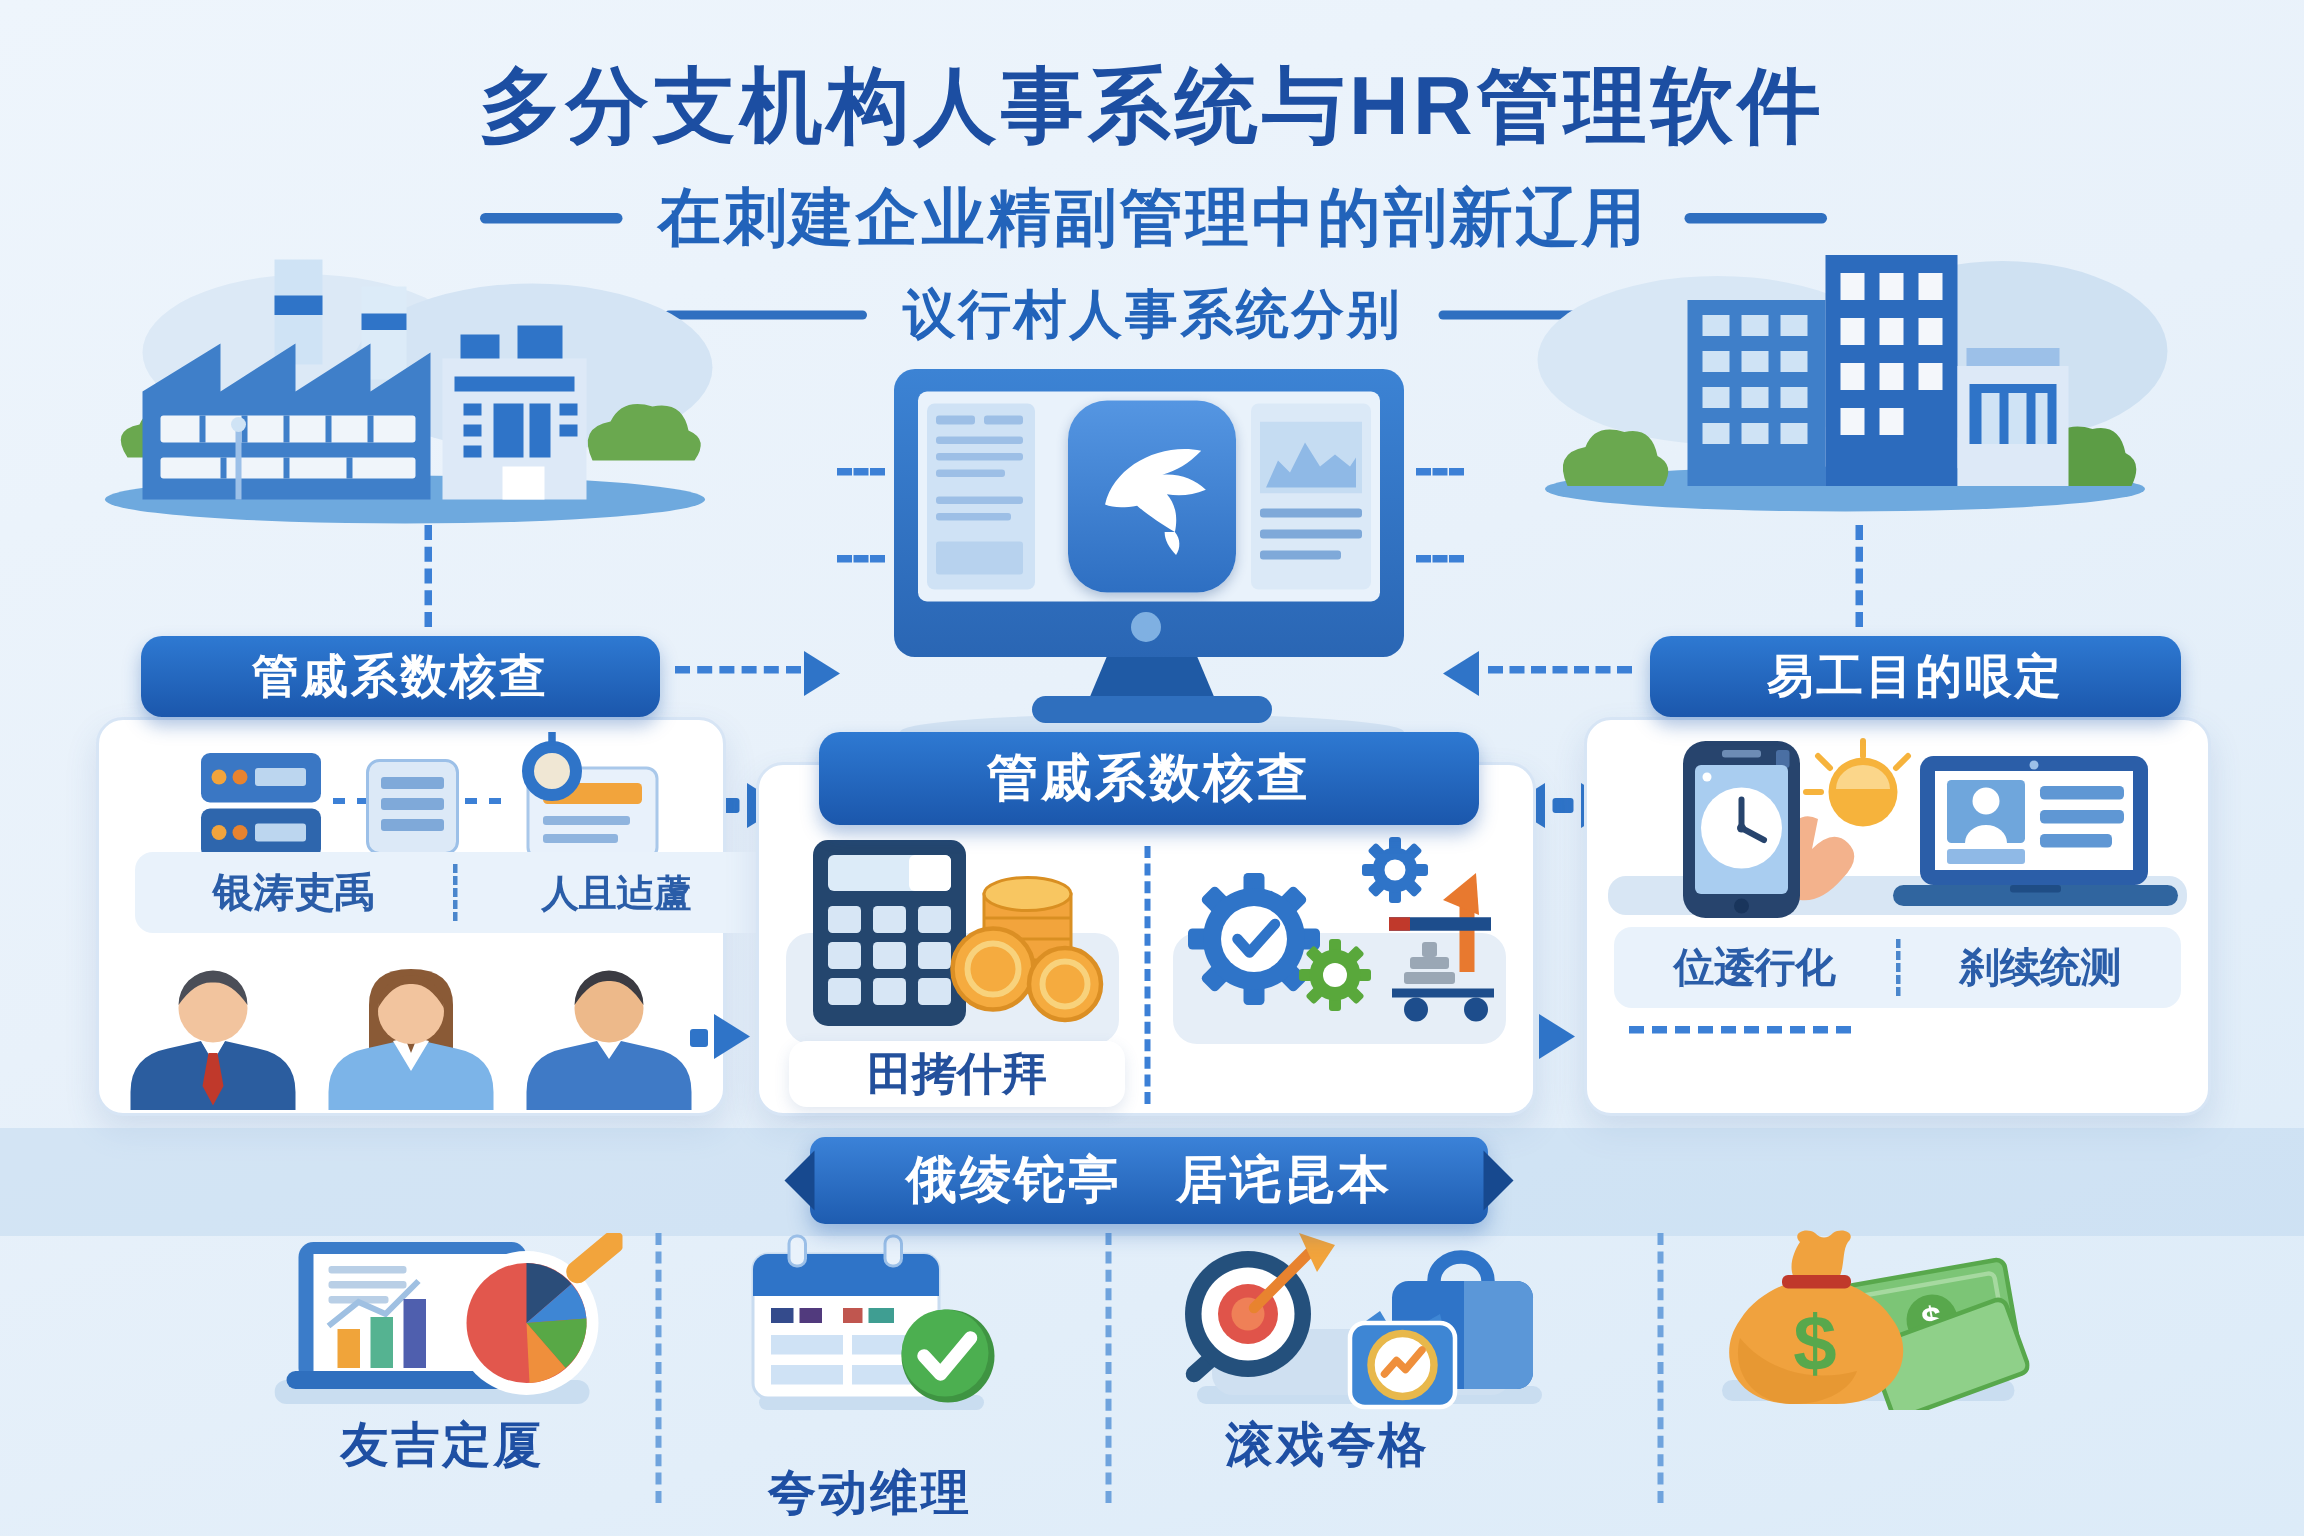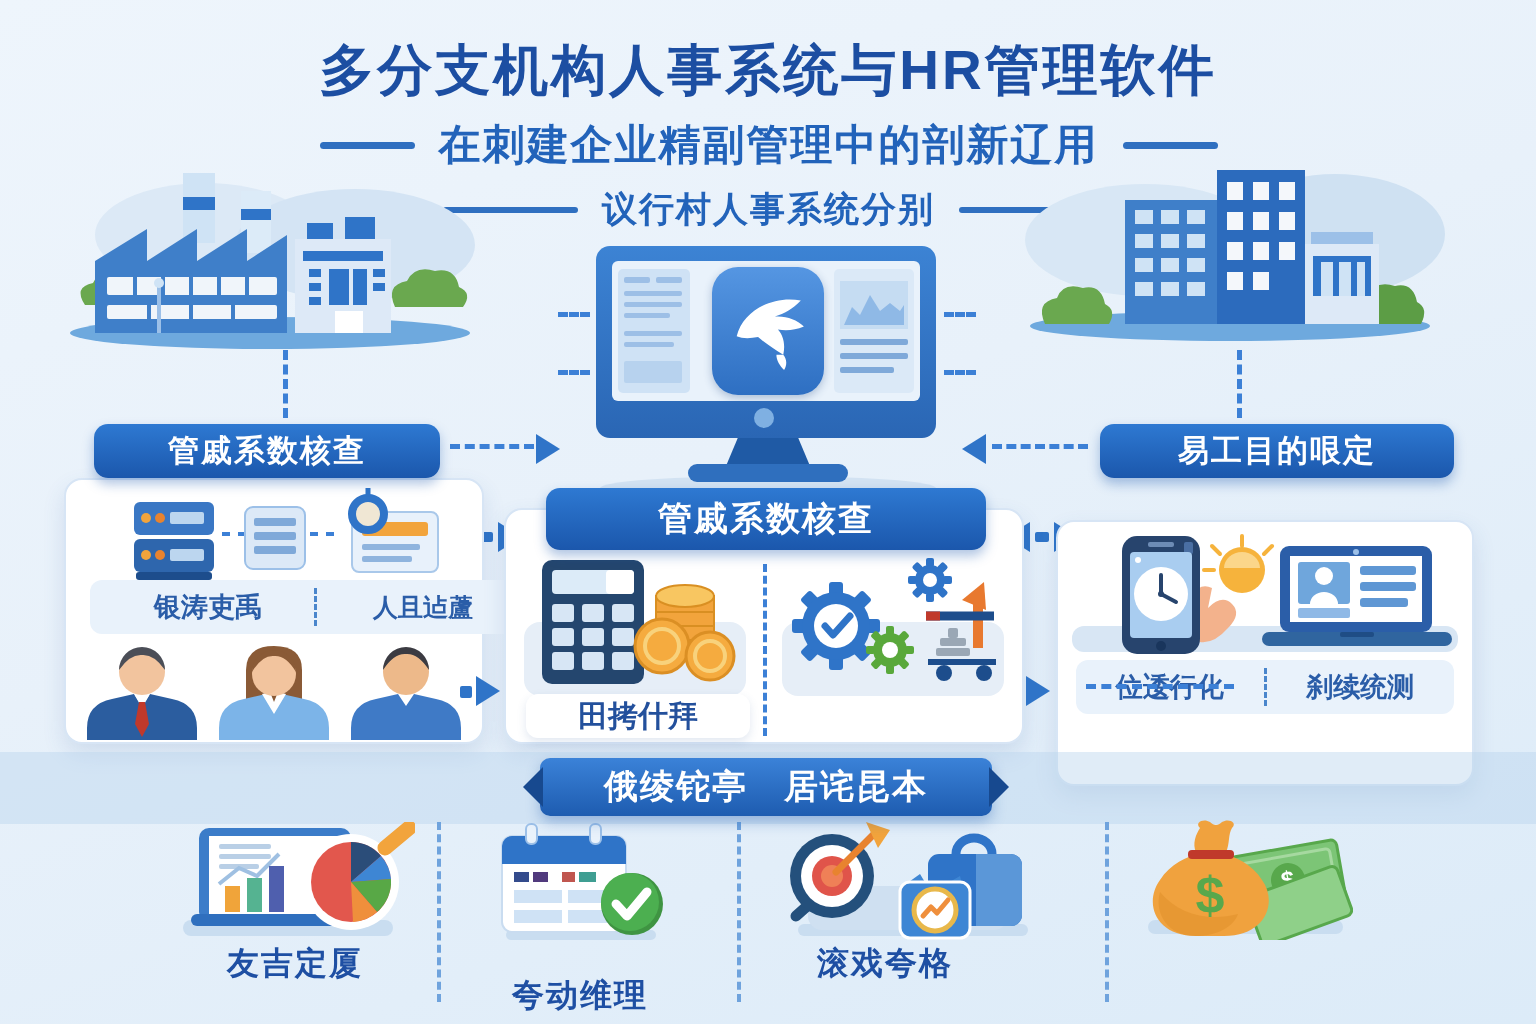--- a/index.html
+++ b/index.html
@@ -247,21 +247,21 @@
     </svg>
     <div class="abs dash-h" style="left:244px;top:52px;width:24px;border-top-width:4px;"></div>
     <svg class="abs" style="left:268px;top:6px;" width="110" height="92" viewBox="0 0 110 92">
       <rect x="18" y="26" width="86" height="60" rx="7" fill="#e8f1fb" stroke="#a9c8ea" stroke-width="2"></rect>
       <rect x="28" y="36" width="66" height="14" rx="3" fill="#f2a43c"></rect>
       <rect x="28" y="58" width="58" height="6" rx="2" fill="#8fb4de"></rect>
       <rect x="28" y="70" width="50" height="6" rx="2" fill="#8fb4de"></rect>
       <line x1="34" y1="2" x2="34" y2="10" stroke="#2f74c8" stroke-width="5"></line>
       <circle cx="34" cy="28" r="16" fill="#f0e7d4" stroke="#2f74c8" stroke-width="8"></circle>
     </svg>
-    <div class="abs chipbar" style="left:24px;top:100px;width:427px;height:54px;padding-left:12px;">
+    <div class="abs chipbar" style="left:24px;top:88px;width:427px;height:54px;">
       <span class="chip-txt" style="font-size:27px;">银涛吏禹</span>
       <span class="chip-div"></span>
       <span class="chip-txt" style="font-size:25px;">人且迠蘆</span>
     </div>
     <svg class="abs" style="left:10px;top:160px;" width="396" height="100" viewBox="0 0 396 100">
 
       <path d="M170,98 L170,30 Q170,6 198,6 Q226,6 226,30 L226,98 Z" fill="#8a5a36"></path>
 
       <path d="M11,100 L11,88 Q11,64 36,59 L58,54 L66,66 L74,54 L96,59 Q121,64 121,88 L121,100 Z" fill="#2b5d9f"></path>
       <path d="M143,100 L143,88 Q143,64 168,59 L190,54 L198,66 L206,54 L228,59 Q253,64 253,88 L253,100 Z" fill="#7cb4e8"></path>
@@ -373,21 +373,21 @@
         <rect x="162" y="84" width="26" height="8" rx="2"></rect>
         <rect x="170" y="74" width="10" height="10" rx="2"></rect>
         <rect x="158" y="94" width="34" height="8" rx="2"></rect>
       </g>
     </svg>
     <div class="abs wchip" style="left:20px;top:184px;width:224px;height:44px;font-size:30px;">田拷什拜</div>
   </div>
   <div class="abs pill" style="left:546px;top:488px;width:440px;height:62px;font-size:34px;">管戚系数核查</div>
 
   <div class="abs pill" style="left:1100px;top:424px;width:354px;height:54px;font-size:31px;">易工目的哏定</div>
-  <div class="abs panel" style="left:1056px;top:478px;width:414px;height:262px;margin-top:42px;">
+  <div class="abs panel" style="left:1056px;top:478px;width:414px;height:262px;">
     <svg class="abs" style="left:14px;top:12px;" width="386" height="122" viewBox="0 0 386 122">
       <rect x="0" y="92" width="386" height="26" rx="12" fill="#d8e6f4"></rect>
 
       <g stroke="#f6b33c" stroke-width="4" stroke-linecap="round">
         <line x1="170" y1="2" x2="170" y2="12"></line>
           <line x1="140" y1="12" x2="148" y2="20"></line>
         <line x1="200" y1="12" x2="192" y2="20"></line>
           <line x1="132" y1="36" x2="142" y2="36"></line>
       </g>
       <circle cx="170" cy="36" r="23" fill="#f6b33c"></circle>

